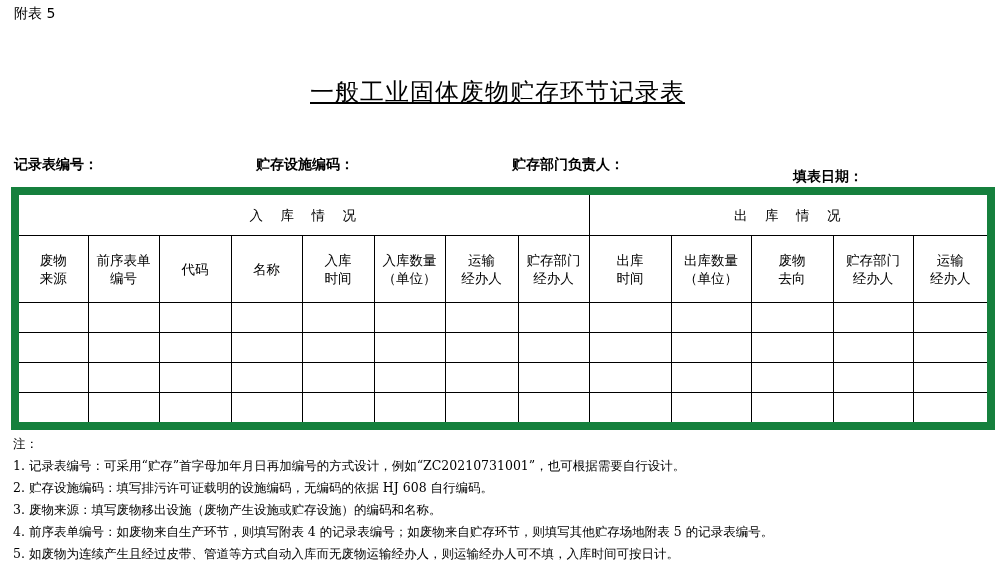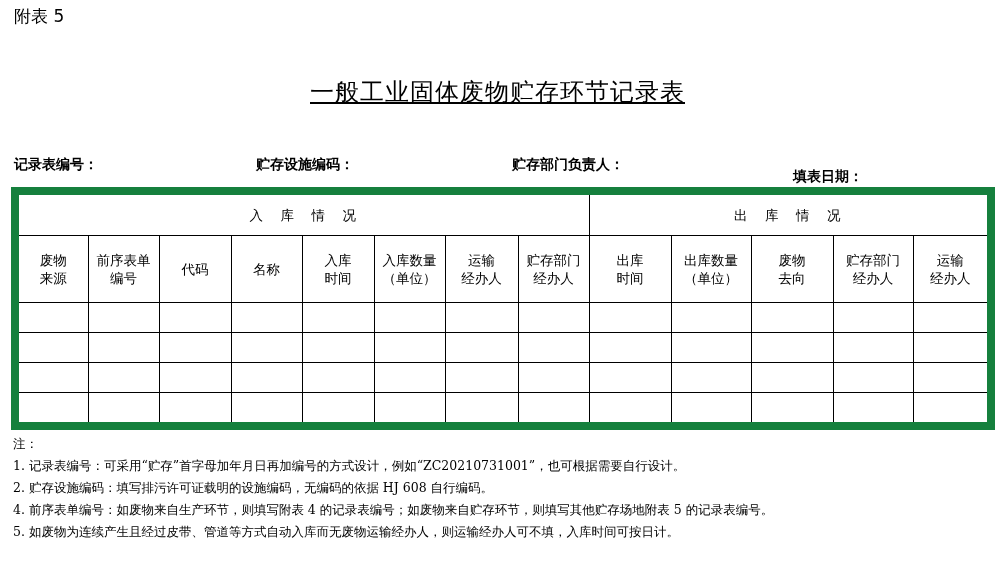--- a/index.html
+++ b/index.html
@@ -1,20 +1,20 @@
 <!DOCTYPE html>
 <html><head>
 <meta charset="utf-8">
 <style>
   html, body { margin: 0; padding: 0; background: #ffffff; }
   body {
     width: 995px; height: 565px; position: relative; overflow: hidden;
     font-family: "DejaVu Sans", "Liberation Sans", sans-serif; color: #000;
   }
-  .appendix { position: absolute; left: 14px; top: 5px; font-size: 17px; }
+  .appendix { position: absolute; left: 14px; top: 5px; font-size: 14px; }
   .title {
     position: absolute; left: 0; width: 995px; top: 76px; text-align: center;
     font-size: 24px; letter-spacing: 1px; text-decoration: underline;
   }
   .meta { position: absolute; top: 156px; font-size: 14px; font-weight: bold; }
   .meta .val { display: inline-block; min-width: 10px; }
   table.rec {
     position: absolute; left: 11px; top: 187px; width: 977px; height: 232px;
     border-collapse: collapse; table-layout: fixed;
     border: 8px solid #15803d; font-size: 13.5px;
@@ -186,15 +186,16 @@
         <td></td>
         <td></td>
       </tr>
     </tbody>
 </table>
 
 <div class="notes">
   <div>注：</div>
   <div>1. 记录表编号：可采用“贮存”首字母加年月日再加编号的方式设计，例如“ZC20210731001”，也可根据需要自行设计。</div>
   <div>2. 贮存设施编码：填写排污许可证载明的设施编码，无编码的依据 HJ 608 自行编码。</div>
+  <div>3. 废物来源：填写废物移出设施（废物产生设施或贮存设施）的编码和名称。</div>
   <div>4. 前序表单编号：如废物来自生产环节，则填写附表 4 的记录表编号；如废物来自贮存环节，则填写其他贮存场地附表 5 的记录表编号。</div>
   <div>5. 如废物为连续产生且经过皮带、管道等方式自动入库而无废物运输经办人，则运输经办人可不填，入库时间可按日计。</div>
 </div>
 
 </body></html>

